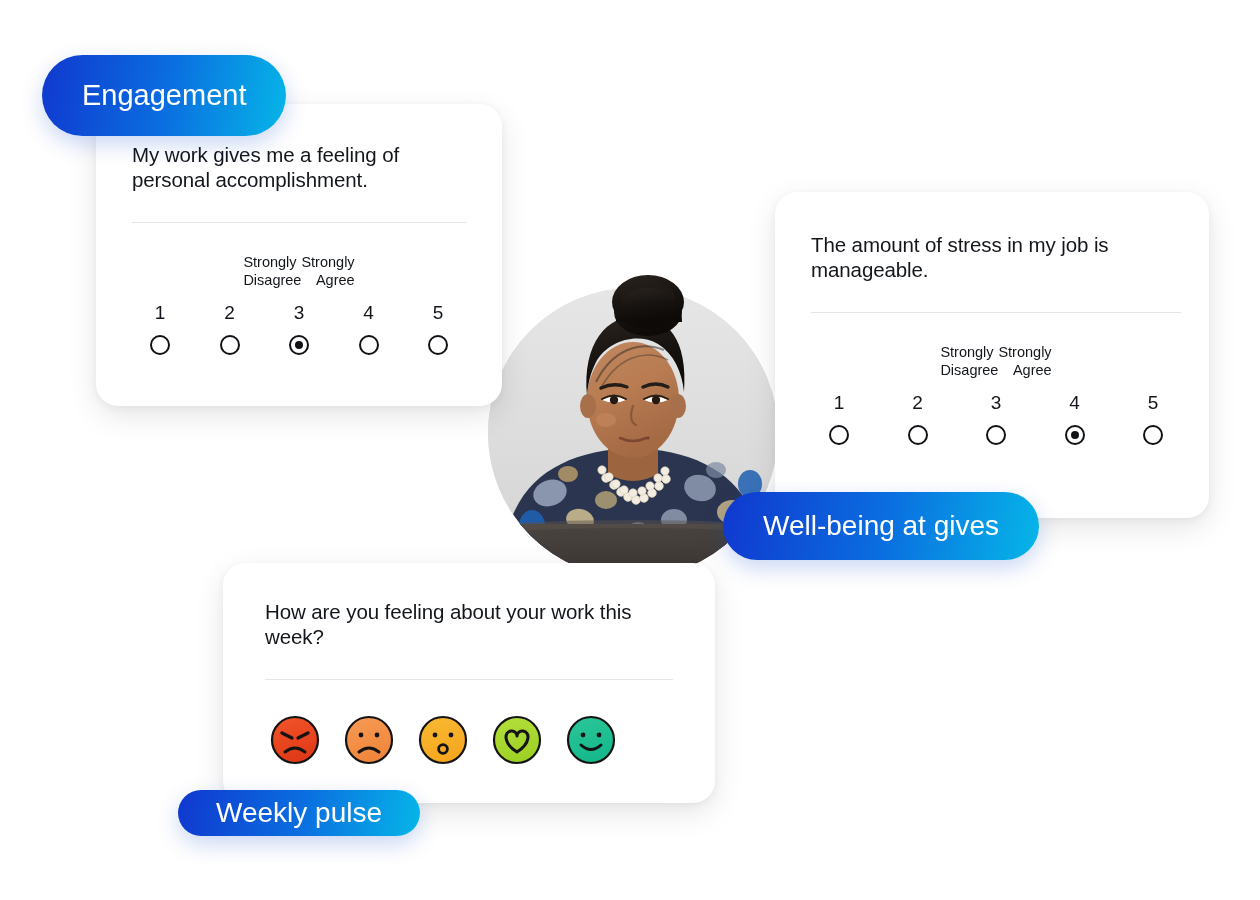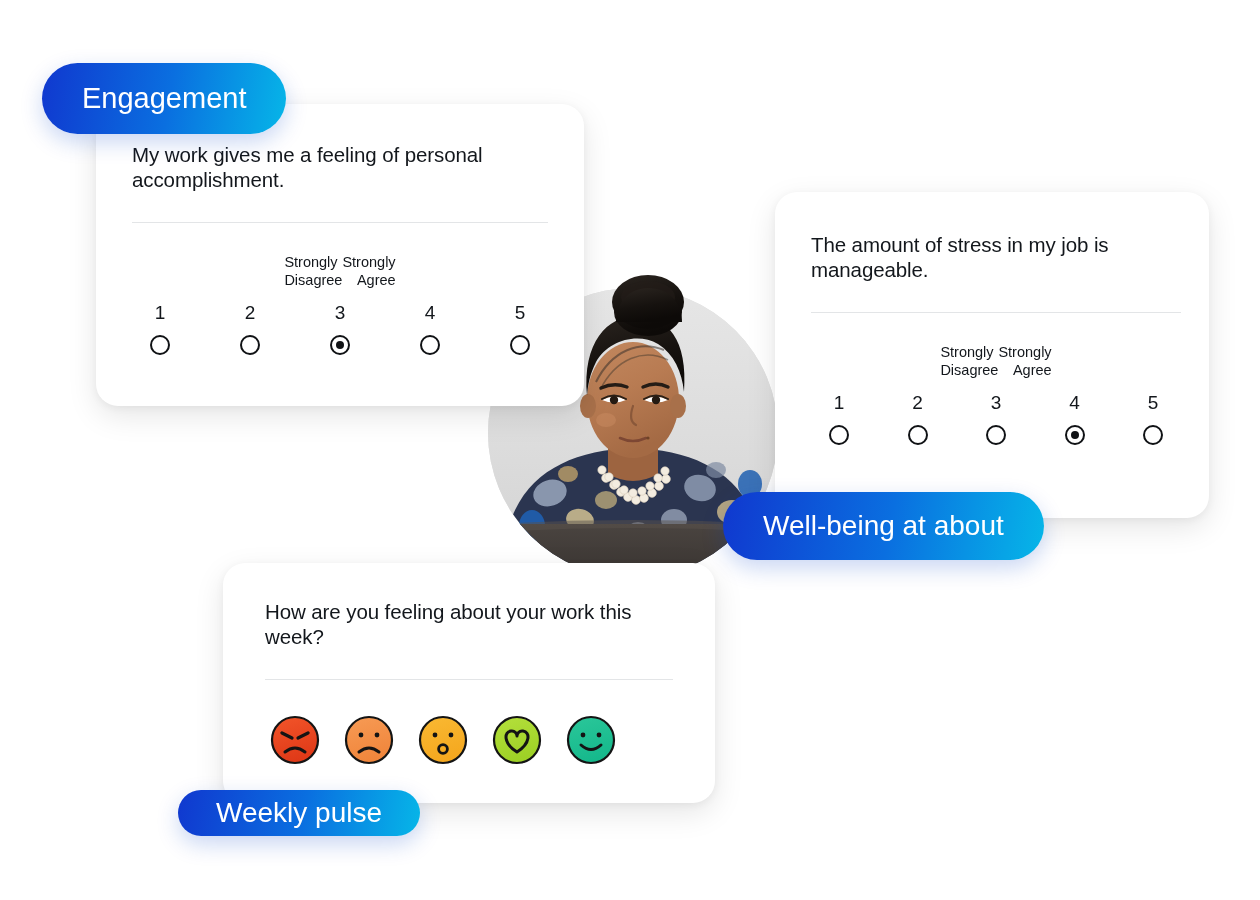--- a/index.html
+++ b/index.html
@@ -107,21 +107,21 @@
     height: 8px;
     border-radius: 50%;
     background: #101215;
     display: none;
   }
   .radio.selected .dot { display: block; }
 
   
   #card-engagement {
     left: 96px;  top: 104px;
-    width: 488px; height: 302px;
+    width: 406px; height: 302px;
     padding: 38px 36px 0 36px;
   }
   #card-engagement .divider { margin-top: 30px; }
   #card-engagement .anchors { margin-top: 30px; }
   #card-engagement .scale-row { margin-top: 14px; padding: 0 18px; }
 
   #card-wellbeing {
     left: 775px; top: 192px;
     width: 434px; height: 326px;
     padding: 40px 28px 0 36px;
@@ -150,22 +150,22 @@
     position: absolute;
     display: flex;
     align-items: center;
     color: #ffffff;
     border-radius: 999px;
     background: linear-gradient(100deg, #1038cf 0%, #0a6fe0 52%, #06b6e8 100%);
     box-shadow: 0 8px 22px rgba(10,70,200,0.22);
     white-space: nowrap;
   }
   #badge-engagement {
-    left: 42px; top: 63px;
-    height: 71px;
+    left: 42px; top: 55px;
+    height: 81px;
     padding: 0 40px;
     font-size: 29px;
   }
   #badge-wellbeing {
     left: 723px; top: 492px;
     height: 68px;
     padding: 0 40px;
     font-size: 28px;
   }
   #badge-pulse {
@@ -445,20 +445,20 @@
       </svg>
 
     </div>
   </div>
 
   <div class="badge" id="badge-engagement">
     <span>Engagement</span>
   </div>
 
   <div class="badge" id="badge-wellbeing">
-    <span>Well-being at about</span>
+    <span>Well-being at gives</span>
   </div>
 
   <div class="badge" id="badge-pulse">
     <span>Weekly pulse</span>
   </div>
 
 </div>
 
 </body></html>

